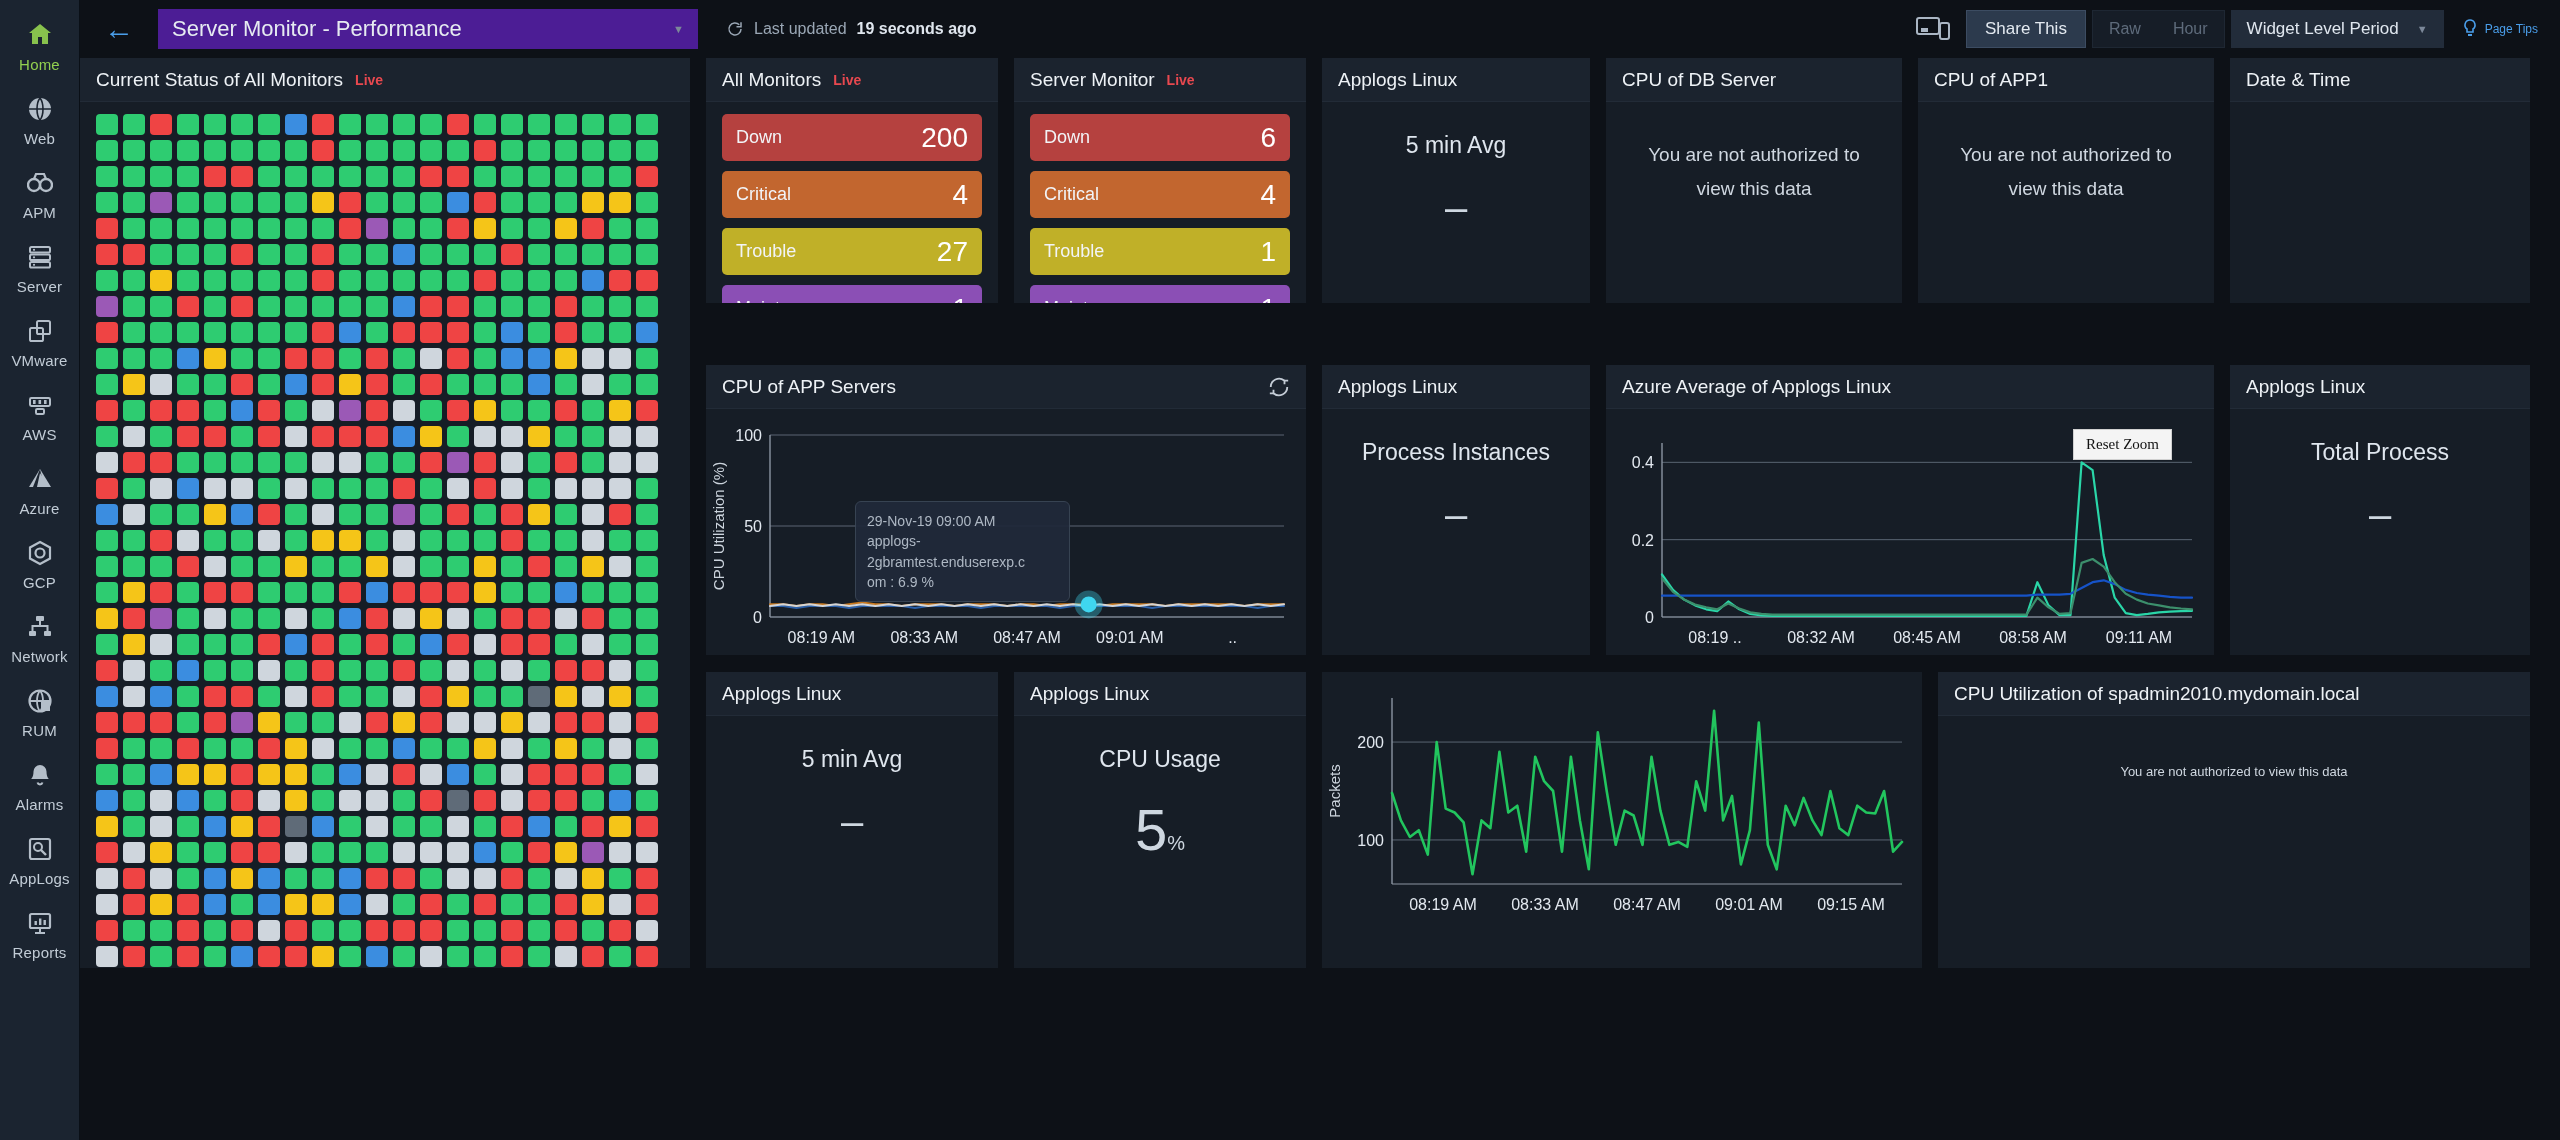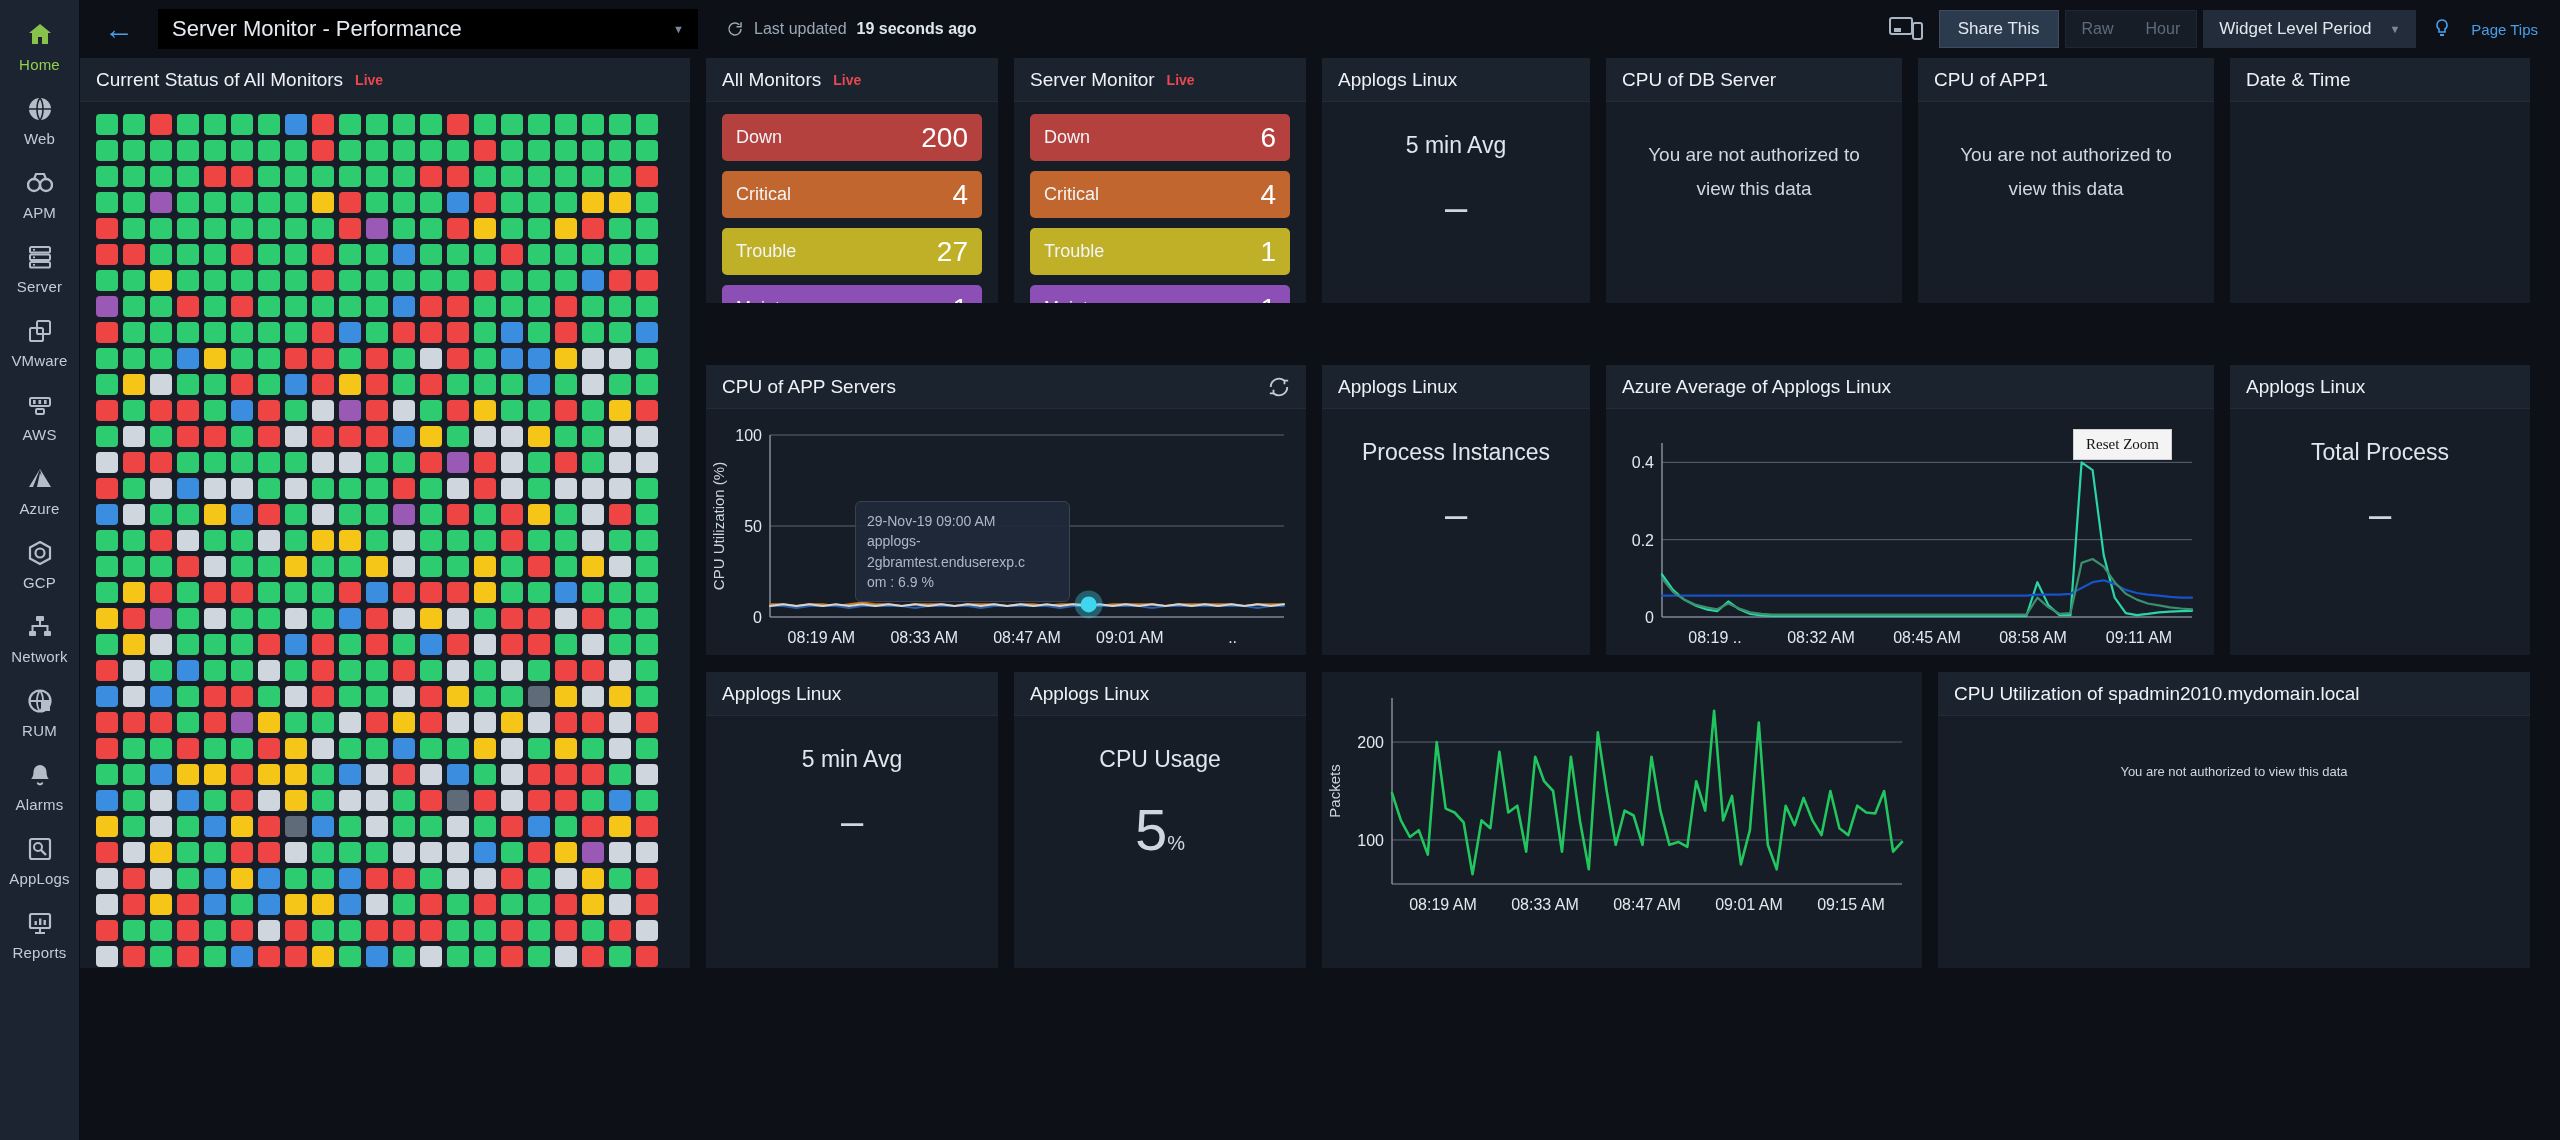--- a/index.html
+++ b/index.html
@@ -33,42 +33,42 @@
 
   
   .main { flex: 1; display: flex; flex-direction: column; min-width: 0; background:#0d1117; }
 
   .topbar {
     height: 58px; display: flex; align-items: center;
     padding: 0 22px 0 14px; gap: 14px; background: #0d1117;
   }
   .back-arrow { font-size: 30px; color:#4a9eea; line-height:1; cursor:pointer; padding: 0 10px; }
   .title-select {
-    width: 540px; height: 40px; background: #000000;
+    width: 540px; height: 40px; background: #4c1d95;
     display: flex; align-items: center; justify-content: space-between;
     padding: 0 14px; cursor: pointer;
   }
   .title-select .t { font-size: 22px; color: #e6ebf1; }
   .caret { color: #7c8899; font-size: 11px; }
   .updated { display:flex; align-items:center; gap:10px; margin-left: 14px; font-size:16px; color:#9aa7b5; }
   .updated b { color:#dfe6ee; font-weight:bold; }
   .refresh-ico { width:18px; height:18px; display:block; }
   .top-right { margin-left:auto; display:flex; align-items:center; gap: 6px; }
   .dash-ico { width: 34px; height: 26px; display:block; margin-right: 10px; }
   .btn-share {
     background:#2c3a4d; color:#e3e9f0; font-size:17px;
     padding: 8px 18px; border: 1px solid #3c4c62; cursor:pointer;
   }
   .seg { display:flex; background:#161d27; border:1px solid #1e2733; }
   .seg span { padding: 9px 16px; font-size:16px; color:#5e6b7b; cursor:pointer; }
   .period {
     display:flex; align-items:center; gap:18px;
     background:#222c3a; padding: 9px 16px; font-size:17px; color:#e0e7ef; cursor:pointer;
   }
-  .page-tips { display:flex; align-items:center; gap:21px; color:#4a9eea; font-size:15px; margin-left:12px; cursor:pointer; }
+  .page-tips { display:flex; align-items:center; gap:7px; color:#4a9eea; font-size:12px; margin-left:12px; cursor:pointer; }
   .bulb { width:16px; height:20px; display:block; }
 
   .breadcrumb { padding: 4px 0 14px 140px; font-size: 20px; color: #e2e8ef; }
 
   
   .canvas { flex:1; padding: 0 18px 0 100px; position: relative; }
 
   .card { background:#161d26; position:absolute; overflow:hidden; }
   .card-head {
     height: 44px; display:flex; align-items:center; gap:12px;

